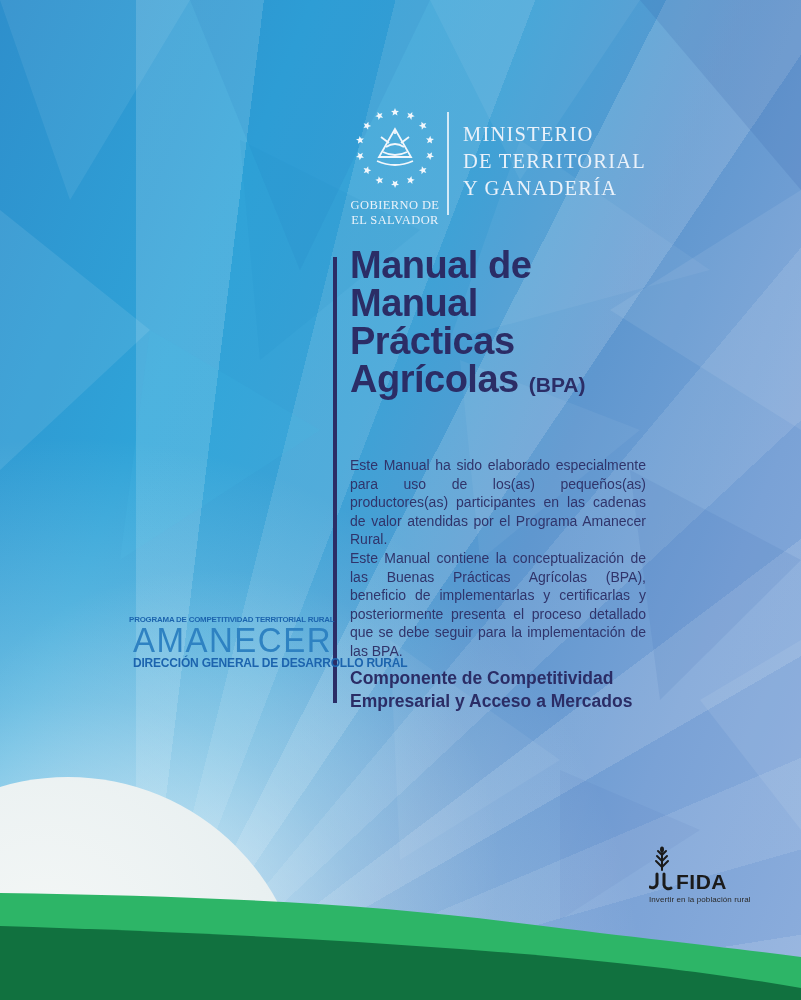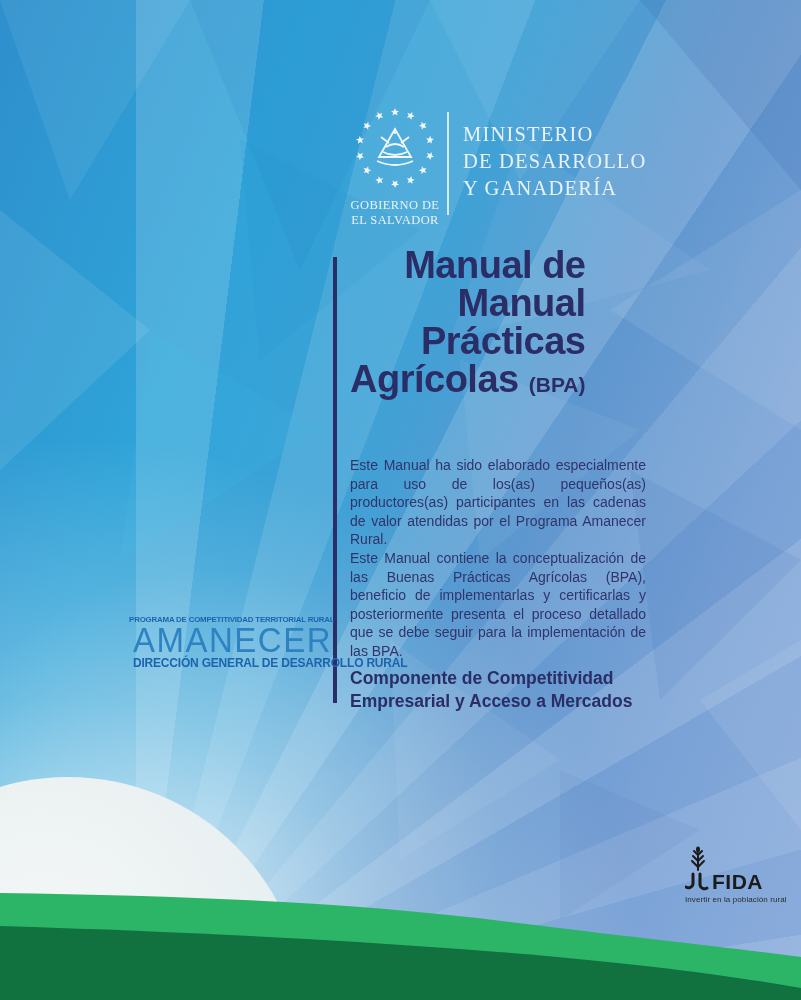--- a/index.html
+++ b/index.html
@@ -36,35 +36,35 @@
 
   
   .gov-logo{position:absolute;left:342px;top:103px;width:106px;text-align:center;color:#eaf2fa;}
   .gov-logo .txt{font-family:"Liberation Serif",serif;font-size:12.5px;line-height:14px;letter-spacing:.4px;margin-top:1px;}
   .hdr-divider{position:absolute;left:447px;top:112px;width:2px;height:103px;background:rgba(235,245,252,.85);}
   .ministry{position:absolute;left:463px;top:121px;color:#e9f1fa;font-family:"Liberation Serif",serif;
     font-size:20.5px;line-height:27px;letter-spacing:1.2px;}
 
   
   .vbar{position:absolute;left:333px;top:257px;width:4px;height:446px;background:#2b2d66;}
-  .title{position:absolute;left:350px;top:246px;color:#2b2d66;font-weight:bold;font-size:38px;line-height:38px;letter-spacing:-.5px;text-align:right;}
+  .title{position:absolute;left:350px;top:246px;color:#2b2d66;font-weight:bold;font-size:38px;line-height:38px;letter-spacing:-.5px;}
   .title .suffix{font-size:21px;letter-spacing:0;}
   .body-text{position:absolute;left:350px;top:456px;width:296px;color:#30346b;font-size:14px;line-height:18.6px;text-align:justify;}
   .body-text p{margin:0;}
   .component{position:absolute;left:350px;top:667px;color:#2b2d66;font-weight:bold;font-size:17.5px;line-height:23px;}
 
   
   .amanecer{position:absolute;left:133px;top:615px;width:194px;text-align:center;color:#2e82c2;}
   .amanecer .small{font-size:7.6px;font-weight:bold;color:#1c64ae;letter-spacing:-.2px;transform:scaleX(1.04);white-space:nowrap;}
   .amanecer .big1{font-size:33px;line-height:31px;letter-spacing:1.5px;transform:scaleY(1.05);white-space:nowrap;}
   .amanecer .big2{font-size:45px;line-height:40px;letter-spacing:9px;text-indent:6px;transform:scaleY(1.02);white-space:nowrap;}
   .amanecer .small2{font-size:12px;font-weight:bold;color:#1c64ae;letter-spacing:-.2px;margin-top:1px;white-space:nowrap;}
 
   
-  .fida{position:absolute;left:649px;top:846px;color:#1b1b1b;margin-left:36px;}
+  .fida{position:absolute;left:649px;top:846px;color:#1b1b1b;}
   .fida-row{display:flex;align-items:flex-end;}
   .fida-name{font-weight:bold;font-size:21px;letter-spacing:.5px;line-height:20px;margin-left:1px;}
   .fida-tag{font-size:8px;color:#2a2a2a;margin-top:3px;letter-spacing:.1px;}
 </style>
 </head>
 <body>
 
 <div class="page">
 
   <div class="rays"></div>
@@ -121,21 +121,21 @@
       </g>
     </svg>
     <div class="txt">GOBIERNO DE</div>
     <div class="txt">EL SALVADOR</div>
   </div>
 
   <div class="hdr-divider"></div>
 
   <div class="ministry">
     <div>MINISTERIO</div>
-    <div>DE DESARROLLO</div>
+    <div>DE TERRITORIAL</div>
     <div>Y GANADERÍA</div>
   </div>
 
   <div class="vbar"></div>
 
   <div class="title">
     <div>Manual de</div>
     <div>Manual</div>
     <div>Prácticas</div>
     <div><span>Agrícolas </span><span class="suffix">(BPA)</span></div>

